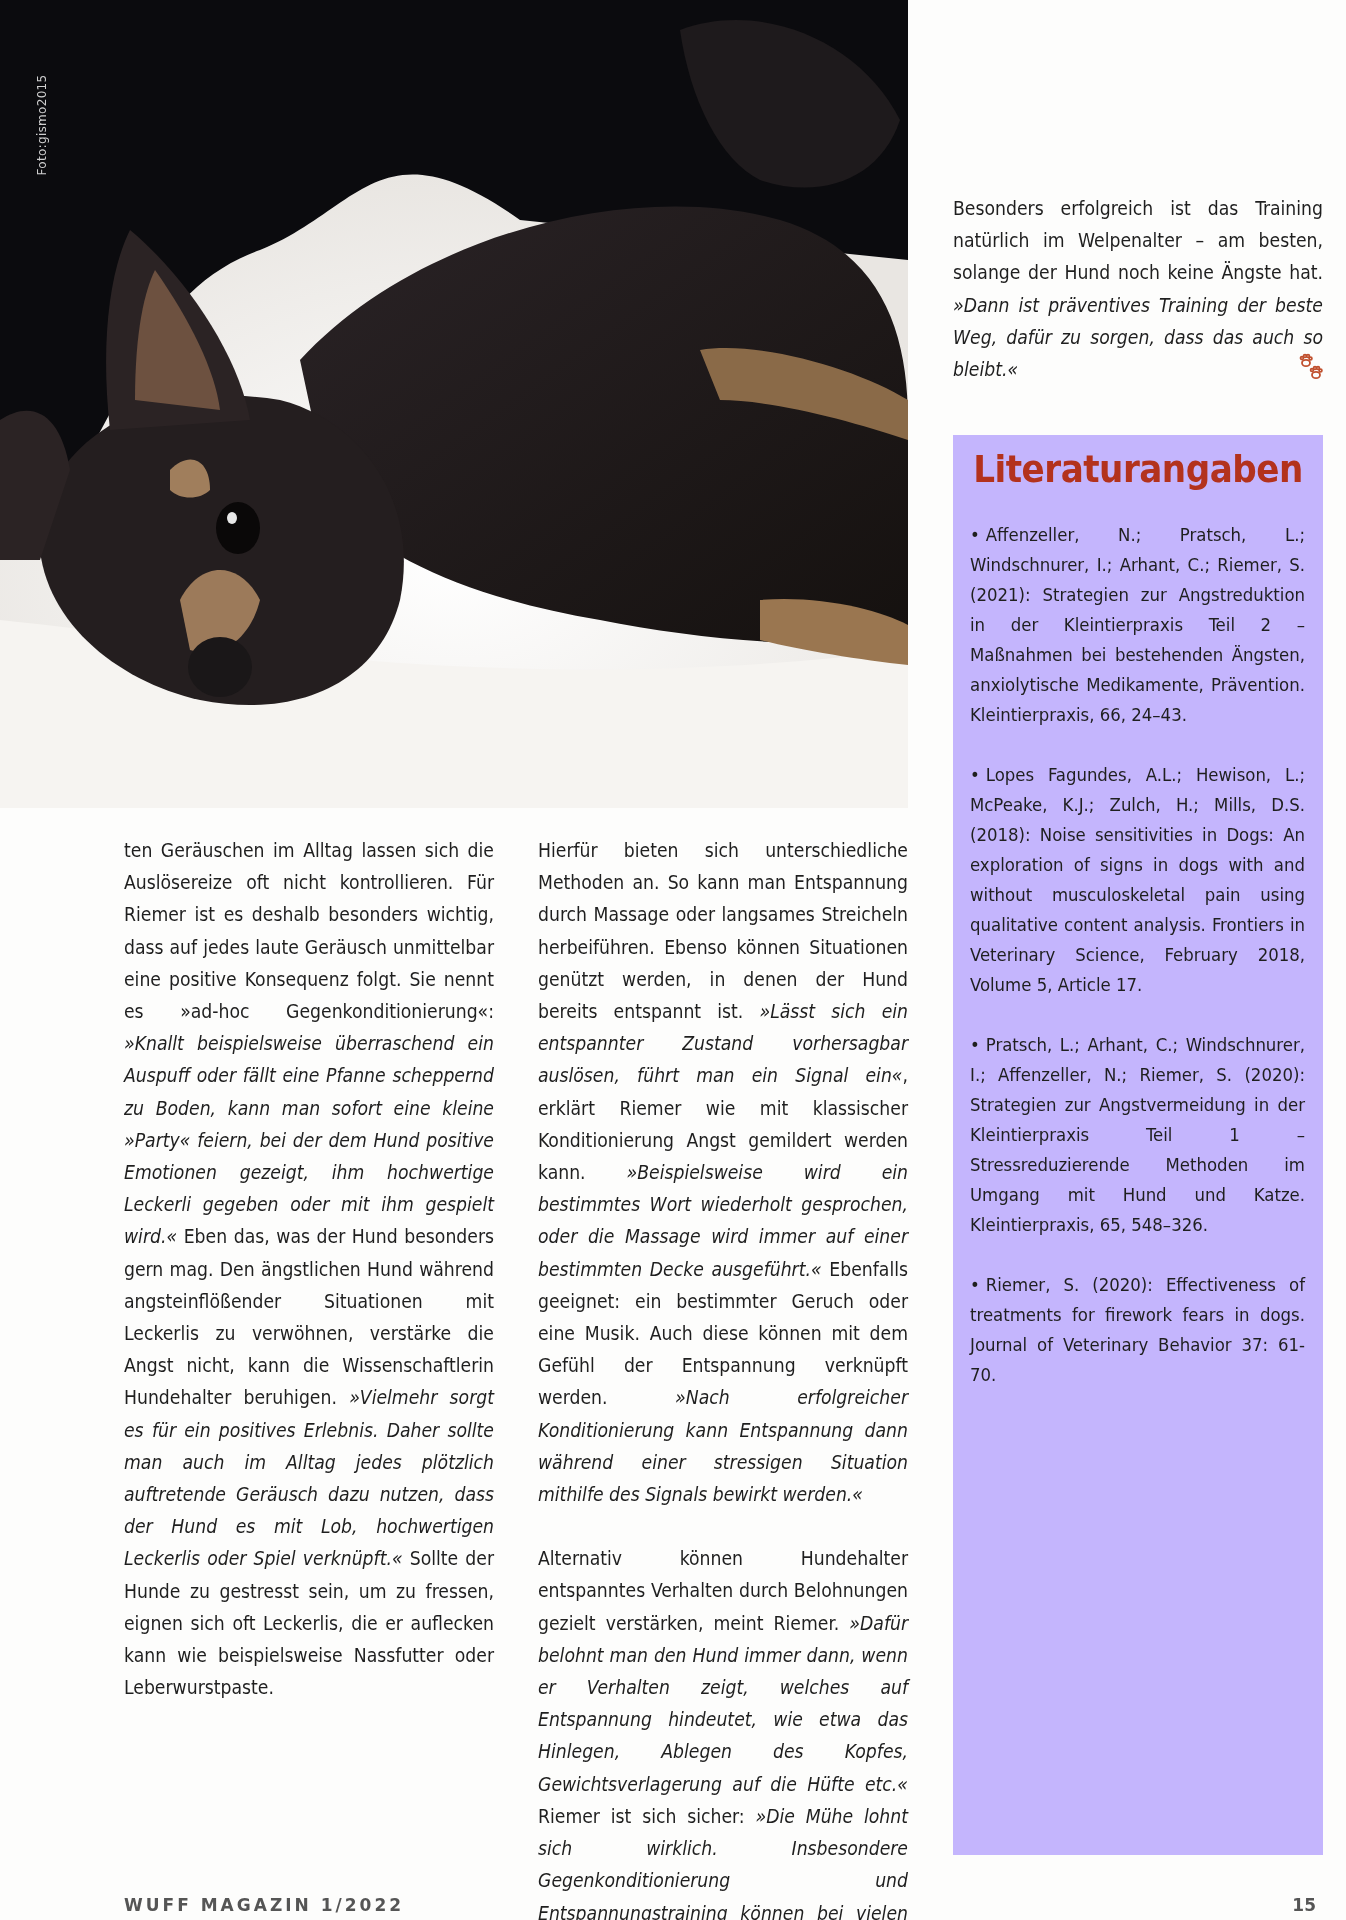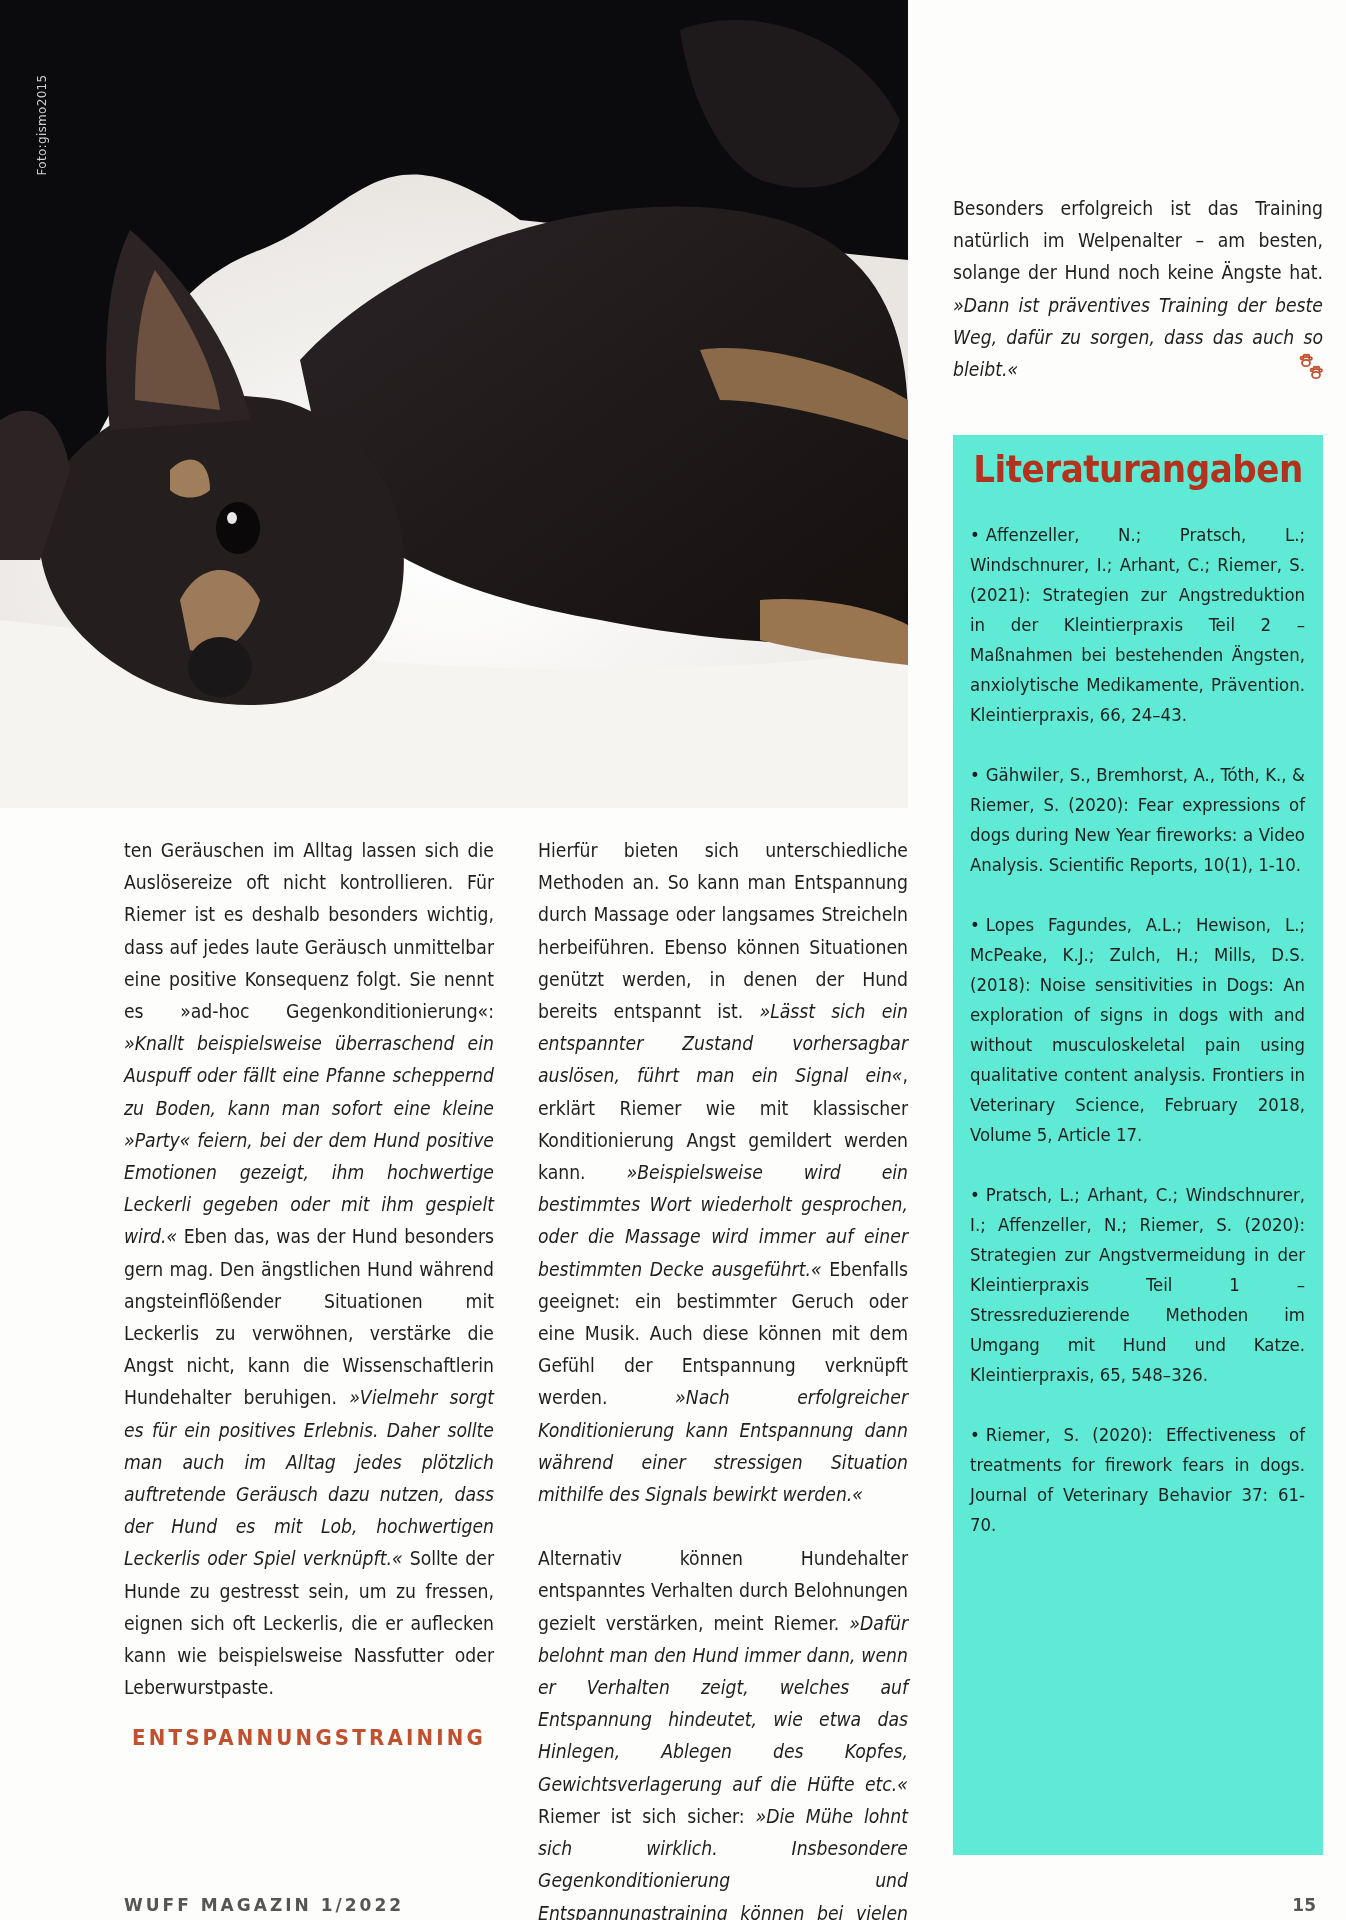--- a/index.html
+++ b/index.html
@@ -38,21 +38,21 @@
     font-family:"DejaVu Sans", sans-serif; font-weight:bold;
     font-size:22px; letter-spacing:3.2px; color:#c0502e;
   }
   .paw {
     position:absolute; right:-4px; bottom:4px; width:30px; height:30px;
   }
   .col3 .last { position:relative; }
   
   .refbox {
     position:absolute; left:953px; top:435px; width:370px; height:1420px;
-    background:#5eead4;
+    background:#c4b5fd;
   }
   .refbox h2 {
     margin:0; position:absolute; left:0; right:0; top:12px; text-align:center;
     font-family:"DejaVu Sans Condensed","DejaVu Sans", sans-serif; font-stretch:condensed;
     font-weight:bold; font-size:38px; color:#b3321d; letter-spacing:-0.5px;
   }
   .refs {
     position:absolute; left:17px; right:18px; top:85px;
     font-family:"DejaVu Sans Condensed","DejaVu Sans", sans-serif; font-stretch:condensed;
     font-size:18.4px; line-height:30px; color:#1f1f1f; text-align:justify;
@@ -111,21 +111,20 @@
 
     <ellipse cx="220" cy="667" rx="32" ry="30" fill="#1a1718"></ellipse>
   </svg>
   <div class="photo-credit">Foto:gismo2015</div>
 </div>
 
 <div class="col col1">
   <p>
     <span>ten Geräuschen im Alltag lassen sich die Auslösereize oft nicht kontrollieren. Für Riemer ist es deshalb besonders wichtig, dass auf jedes laute Geräusch unmittelbar eine positive Konsequenz folgt. Sie nennt es »ad-hoc Gegenkonditionierung«: </span><i>»Knallt beispielsweise überraschend ein Auspuff oder fällt eine Pfanne scheppernd zu Boden, kann man sofort eine kleine »Party« feiern, bei der dem Hund positive Emotionen gezeigt, ihm hochwertige Leckerli gegeben oder mit ihm gespielt wird.«</i><span> Eben das, was der Hund besonders gern mag. Den ängstlichen Hund während angsteinflößender Situationen mit Leckerlis zu verwöhnen, verstärke die Angst nicht, kann die Wissenschaftlerin Hundehalter beruhigen. </span><i>»Vielmehr sorgt es für ein positives Erlebnis. Daher sollte man auch im Alltag jedes plötzlich auftretende Geräusch dazu nutzen, dass der Hund es mit Lob, hochwertigen Leckerlis oder Spiel verknüpft.«</i><span> Sollte der Hunde zu gestresst sein, um zu fressen, eignen sich oft Leckerlis, die er auflecken kann wie beispielsweise Nassfutter oder Leberwurstpaste.</span>
   </p>
-  <p class="section-heading">ENTSPANNUNGSTRAINING</p>
 </div>
 
 <div class="col col2">
   <p>
     <span>Hierfür bieten sich unterschiedliche Methoden an. So kann man Entspannung durch Massage oder langsames Streicheln herbeiführen. Ebenso können Situationen genützt werden, in denen der Hund bereits entspannt ist. </span><i>»Lässt sich ein entspannter Zustand vorhersagbar auslösen, führt man ein Signal ein«</i><span>, erklärt Riemer wie mit klassischer Konditionierung Angst gemildert werden kann. </span><i>»Beispielsweise wird ein bestimmtes Wort wiederholt gesprochen, oder die Massage wird immer auf einer bestimmten Decke ausgeführt.«</i><span> Ebenfalls geeignet: ein bestimmter Geruch oder eine Musik. Auch diese können mit dem Gefühl der Entspannung verknüpft werden. </span><i>»Nach erfolgreicher Konditionierung kann Entspannung dann während einer stressigen Situation mithilfe des Signals bewirkt werden.«</i>
   </p>
   <div class="gap"></div>
   <p>
     <span>Alternativ können Hundehalter entspanntes Verhalten durch Belohnungen gezielt verstärken, meint Riemer. </span><i>»Dafür belohnt man den Hund immer dann, wenn er Verhalten zeigt, welches auf Entspannung hindeutet, wie etwa das Hinlegen, Ablegen des Kopfes, Gewichtsverlagerung auf die Hüfte etc.«</i><span> Riemer ist sich sicher: </span><i>»Die Mühe lohnt sich wirklich. Insbesondere Gegenkonditionierung und Entspannungstraining können bei vielen Hunden große Erfolge erzielen.«</i>
   </p>
@@ -148,21 +147,20 @@
           <circle cx="23.5" cy="18.5" r="1.4"></circle>
       </g>
     </svg>
   </p>
 </div>
 
 <div class="refbox">
   <h2>Literaturangaben</h2>
   <div class="refs">
     <p class="ref"><span class="bullet">•</span><span>Affenzeller, N.; Pratsch, L.; Windschnurer, I.; Arhant, C.; Riemer, S. (2021): Strategien zur Angstreduktion in der Kleintierpraxis Teil 2 – Maßnahmen bei bestehenden Ängsten, anxiolytische Medikamente, Prävention. Kleintierpraxis, 66, 24–43.</span></p>
-    <p class="ref"><span class="bullet">•</span><span>Gähwiler, S., Bremhorst, A., Tóth, K., &amp; Riemer, S. (2020): Fear expressions of dogs during New Year fireworks: a Video Analysis. Scientific Reports, 10(1), 1-10.</span></p>
     <p class="ref"><span class="bullet">•</span><span>Lopes Fagundes, A.L.; Hewison, L.; McPeake, K.J.; Zulch, H.; Mills, D.S. (2018): Noise sensitivities in Dogs: An exploration of signs in dogs with and without musculoskeletal pain using qualitative content analysis. Frontiers in Veterinary Science, February 2018, Volume 5, Article 17.</span></p>
     <p class="ref"><span class="bullet">•</span><span>Pratsch, L.; Arhant, C.; Windschnurer, I.; Affenzeller, N.; Riemer, S. (2020): Strategien zur Angstvermeidung in der Kleintierpraxis Teil 1 – Stressreduzierende Methoden im Umgang mit Hund und Katze. Kleintierpraxis, 65, 548–326.</span></p>
     <p class="ref"><span class="bullet">•</span><span>Riemer, S. (2020): Effectiveness of treatments for firework fears in dogs. Journal of Veterinary Behavior 37: 61-70.</span></p>
   </div>
 </div>
 
 <div class="footer-left">WUFF MAGAZIN 1/2022</div>
 <div class="footer-right">15</div>
 
 </body></html>

